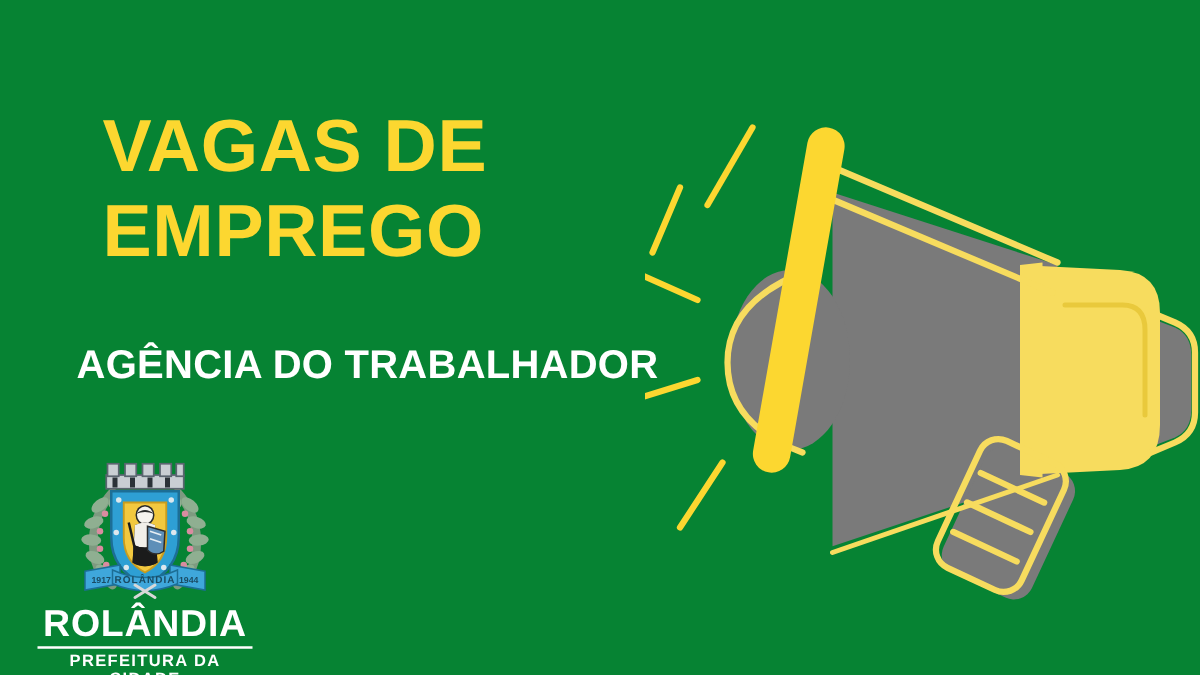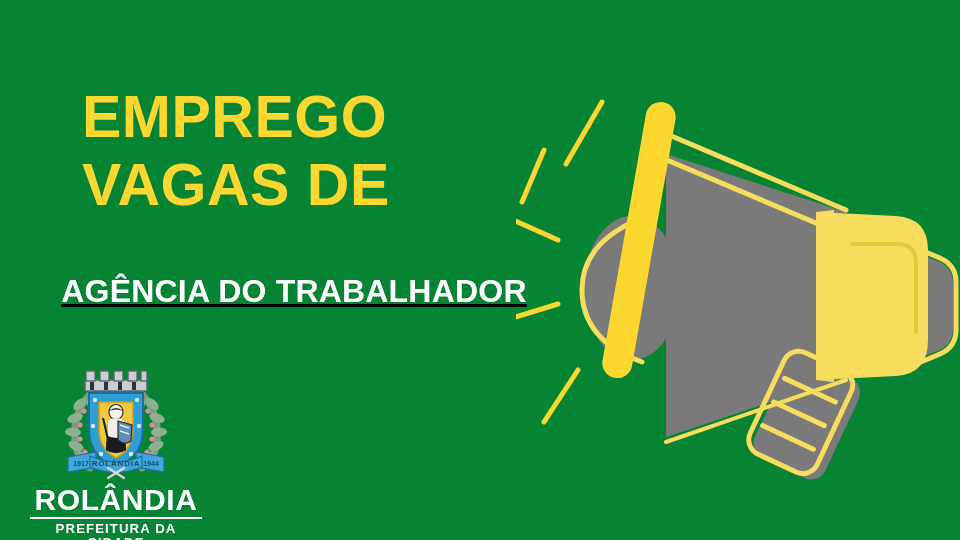--- a/index.html
+++ b/index.html
@@ -36,21 +36,20 @@
     white-space: nowrap;
   }
 
   
   .subtitle {
     position: absolute;
     left: 46px;
     top: 270px;
     width: 496px;
     text-align: center;
-    text-decoration: underline;
   }
   .subtitle-line {
     display: block;
     color: #ffffff;
     font-family: "Liberation Sans", sans-serif;
     font-weight: bold;
     font-size: 32px;
     line-height: 43px;
     letter-spacing: 0.2px;
     white-space: nowrap;
@@ -153,22 +152,22 @@
         <line x1="86" y1="10" x2="50" y2="72"></line>
         <line x1="28" y1="58" x2="6" y2="110"></line>
         <line x1="-12" y1="124" x2="42" y2="148"></line>
         <line x1="-10" y1="228" x2="42" y2="212"></line>
         <line x1="28" y1="330" x2="62" y2="278"></line>
       </g>
     </svg>
   </div>
 
   <div class="headline">
+    <span class="headline-line">VAGAS DE</span>
     <span class="headline-line">EMPREGO</span>
-    <span class="headline-line">VAGAS DE</span>
   </div>
 
   <div class="subtitle">
     <span class="subtitle-line">AGÊNCIA DO TRABALHADOR</span>
   </div>
 
   <div class="brand">
 
     <svg class="brand-crest" width="120" height="116" viewBox="0 0 120 116">
 

